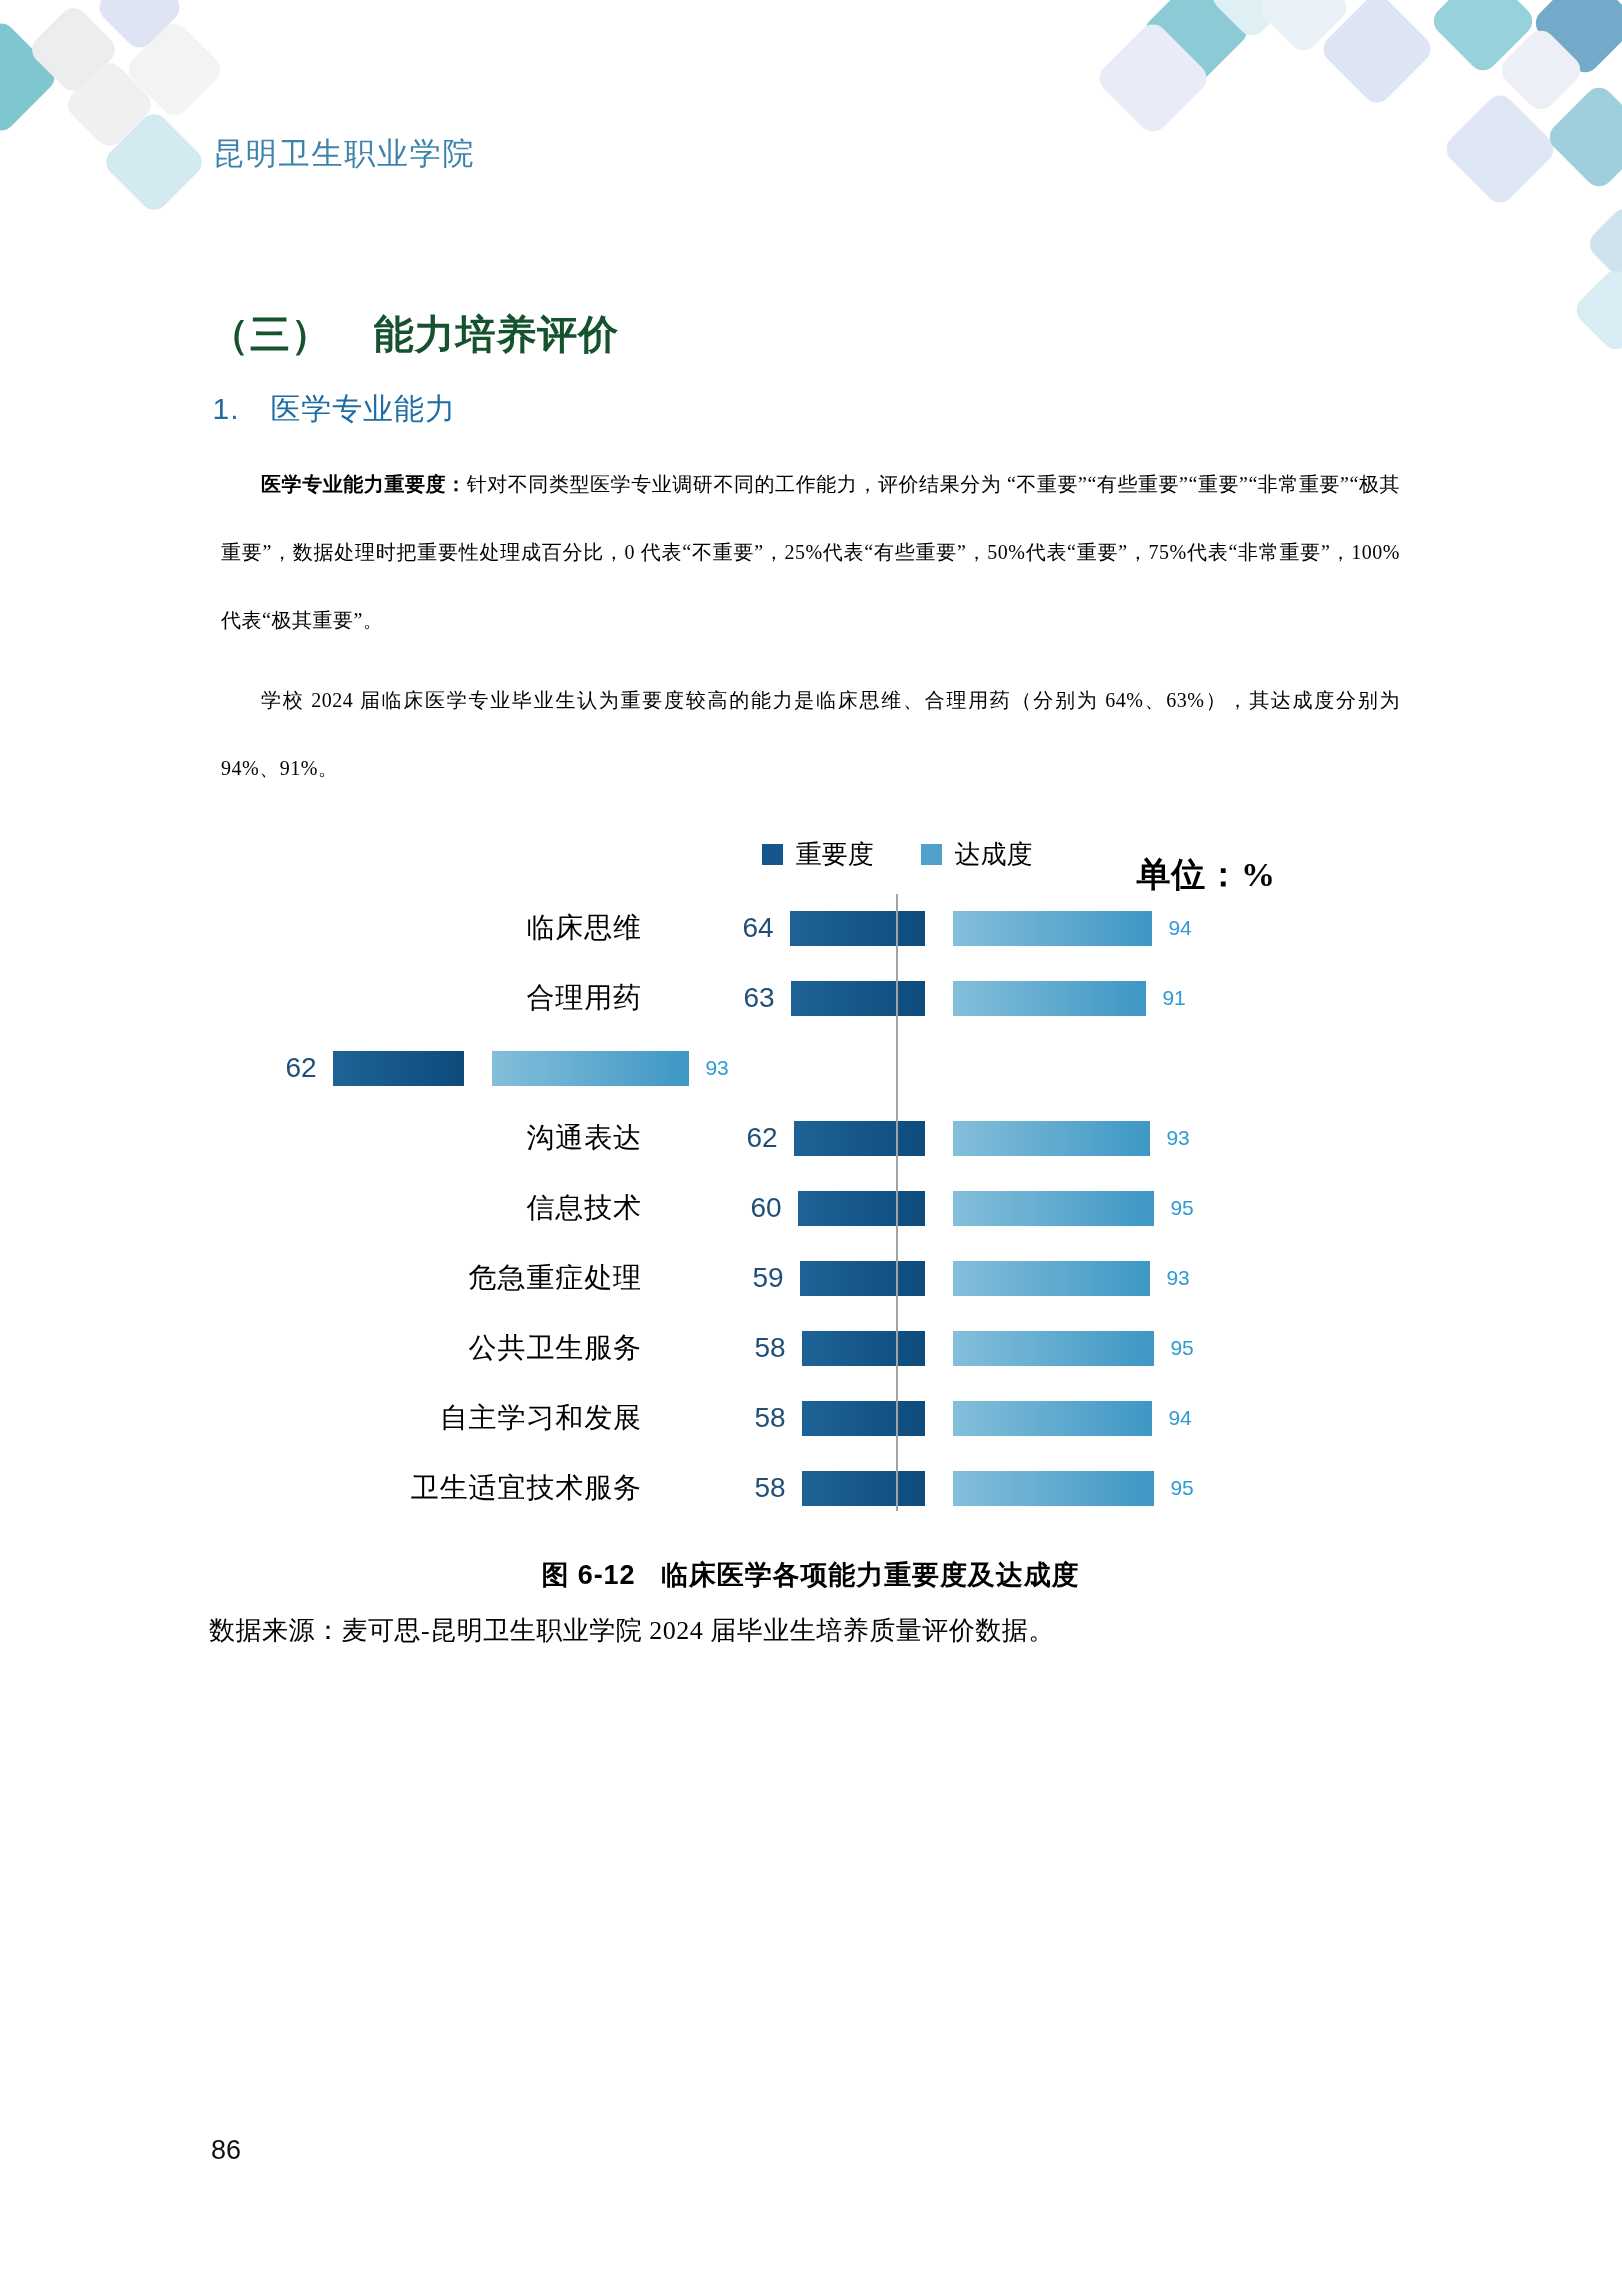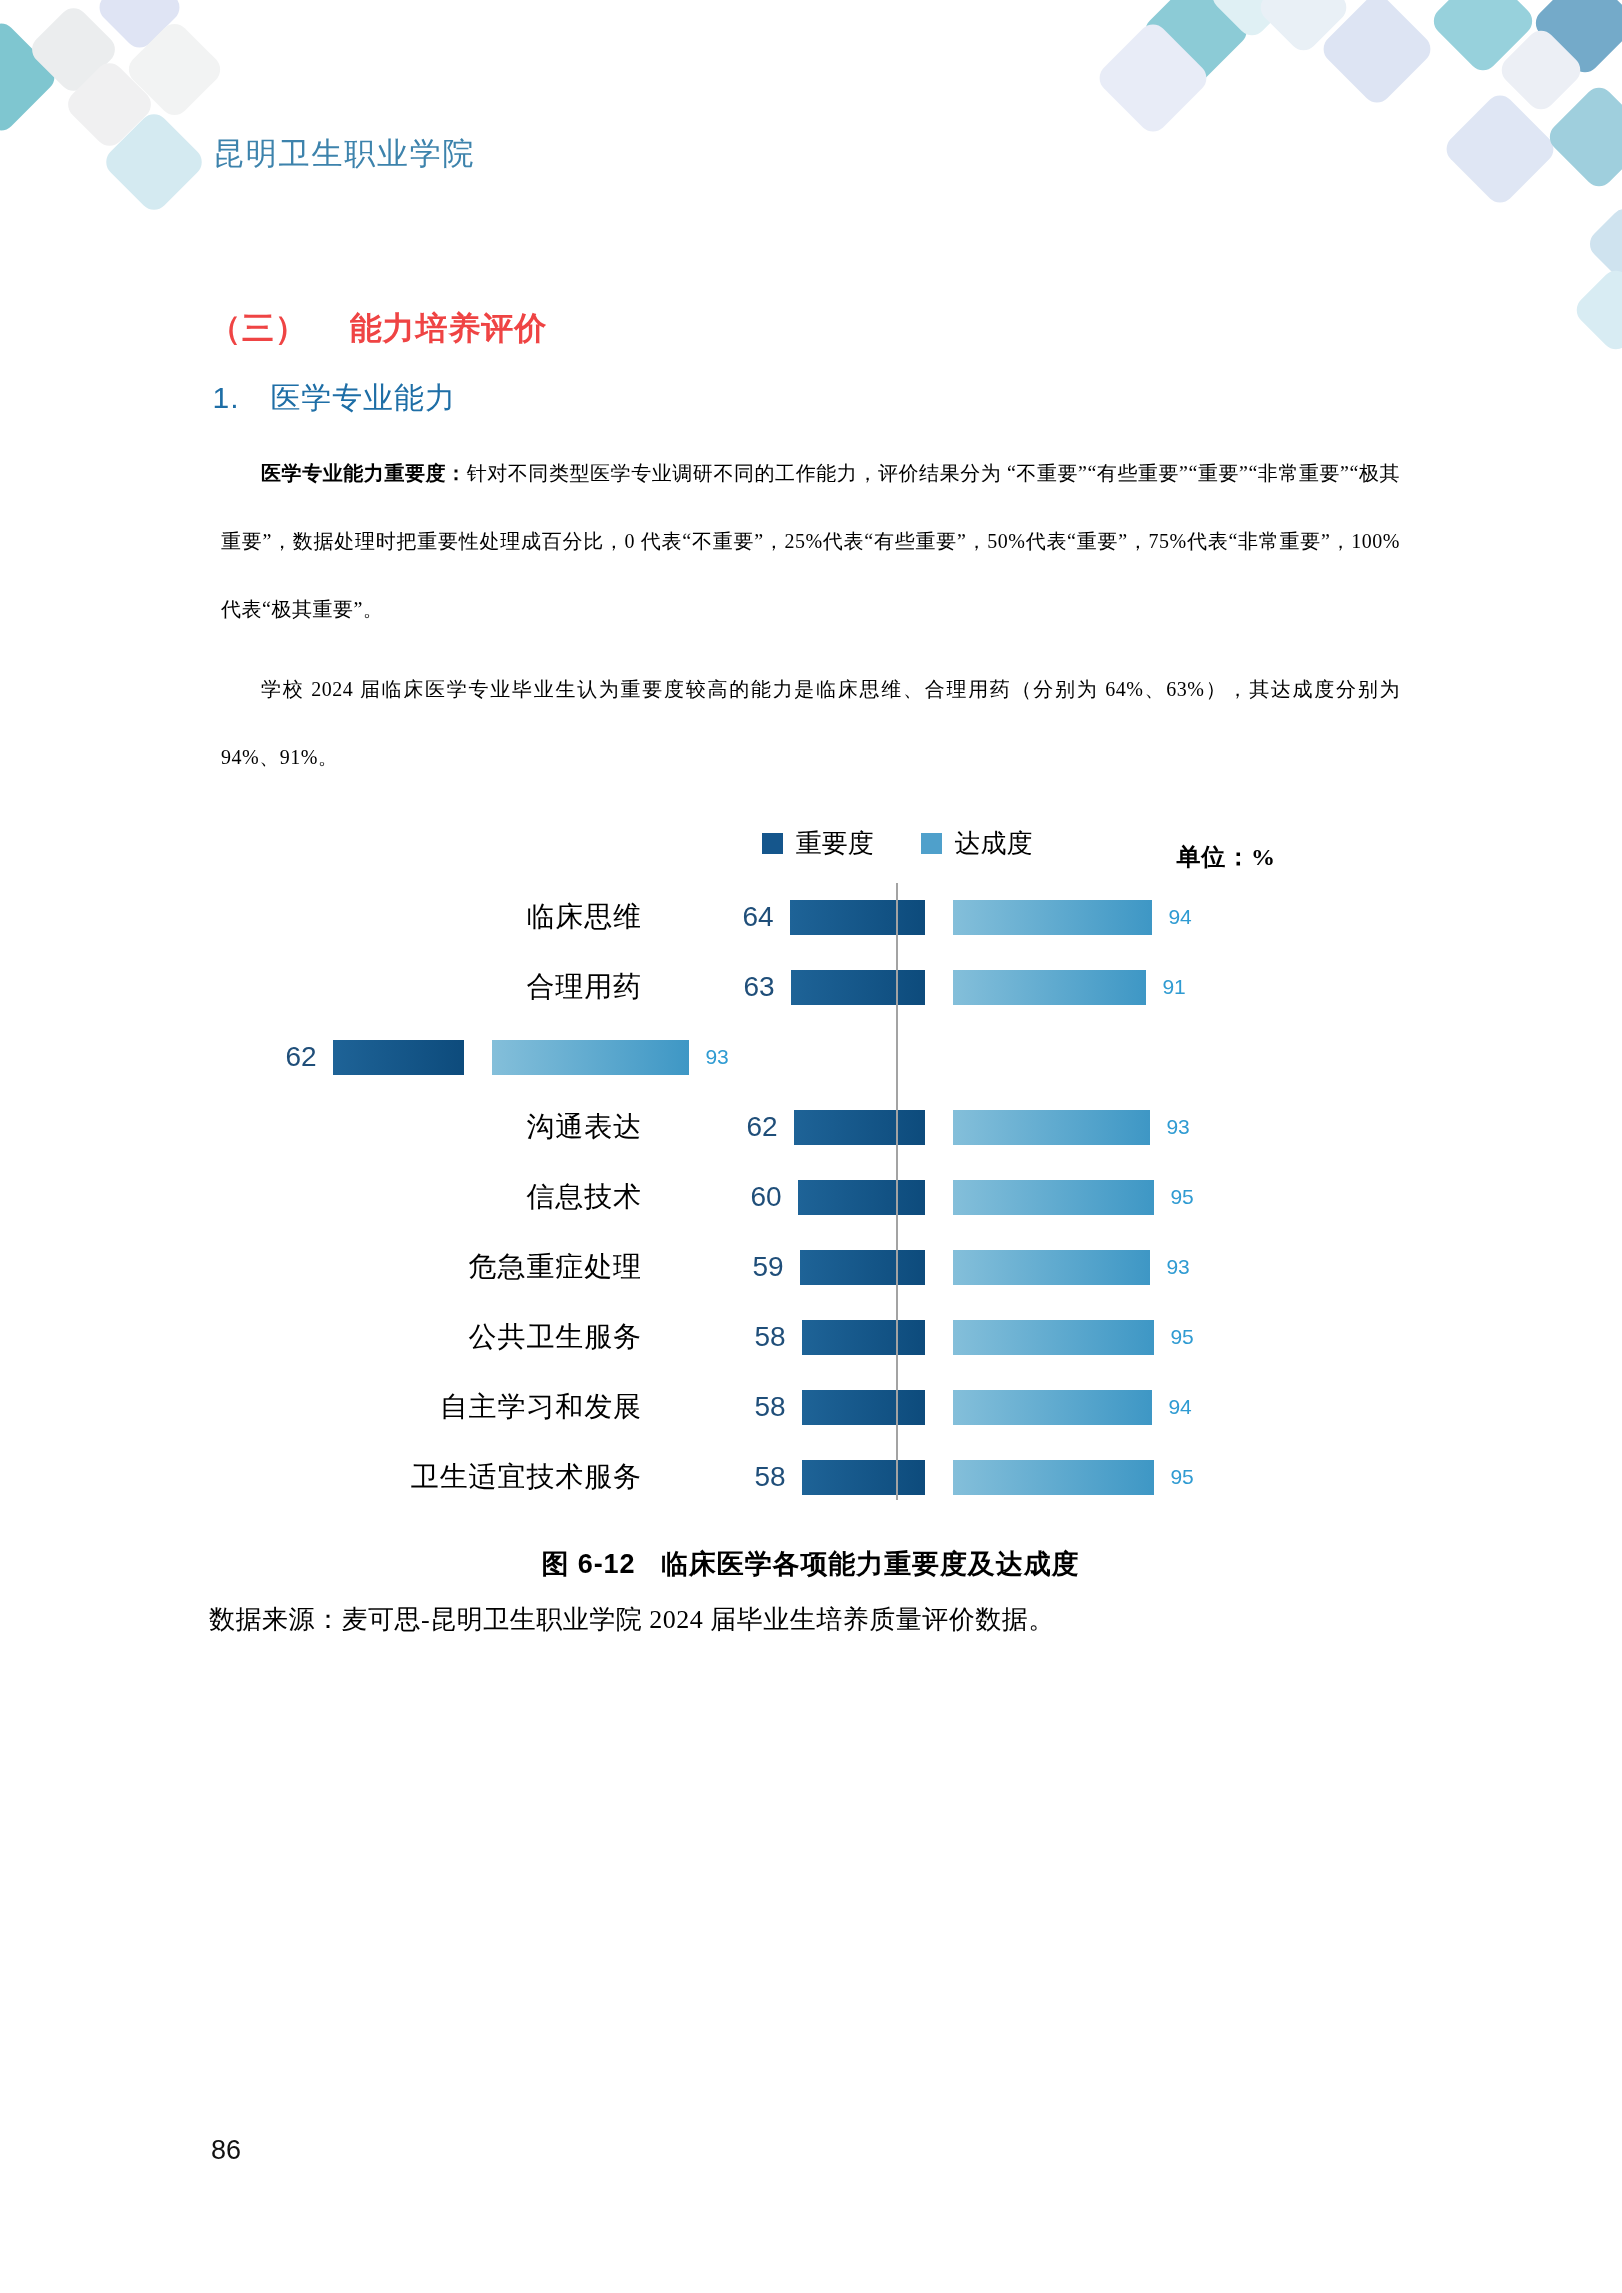--- a/index.html
+++ b/index.html
@@ -11,21 +11,21 @@
   .tile{position:absolute;transform:rotate(45deg);border-radius:14.5px;}
   
   .header-title{
     position:absolute;left:213px;top:133px;font-size:31px;color:#3d83ac;
     letter-spacing:1.8px;font-family:"Liberation Serif","DejaVu Serif",serif;
   }
   
   .content{position:absolute;left:209px;top:307px;width:1203px;}
   .h-section{
     font-family:"Liberation Sans","DejaVu Sans",sans-serif;font-weight:bold;
-    font-size:32px;color:#ef4444;margin:0 0 0 0;letter-spacing:0.9px;
+    font-size:40px;color:#14532d;margin:0 0 0 0;letter-spacing:0.9px;
   }
   .h-section .sp{display:inline-block;width:42px;}
   .h-sub{
     font-family:"Liberation Sans","DejaVu Sans",sans-serif;font-weight:normal;
     font-size:30px;color:#1e6ea6;margin:27px 0 0 3.6px;letter-spacing:0.9px;
   }
   .h-sub .sp{display:inline-block;width:31px;}
   .body-text{margin:20px 0 0 0;}
   .body-text p{
     margin:12px;font-size:20px;line-height:68px;text-align:justify;
@@ -35,21 +35,21 @@
   
   .chart{position:relative;margin-top:31px;width:1203px;}
   .chart-head{position:relative;height:65px;}
   .legend{
     position:absolute;left:553px;top:3.6px;display:flex;align-items:center;gap:47px;
     font-size:26px;font-family:"Liberation Serif","DejaVu Serif",serif;
   }
   .legend .item{display:flex;align-items:center;gap:12.7px;}
   .legend .sw{width:21px;height:21px;display:inline-block;}
   .unit{
-    position:absolute;right:136px;bottom:14px;font-size:24px;font-weight:bold;
+    position:absolute;right:136px;bottom:0px;font-size:34px;font-weight:bold;
     letter-spacing:0.9px;
   }
   .chart-rows{position:relative;margin-top:12.7px;}
   .chart-rows::before{
     content:"";position:absolute;left:687px;top:-16.4px;bottom:-5.5px;width:1.8px;
     background:#a3a3a3;
   }
   .crow{display:flex;align-items:center;height:35px;margin-bottom:35px;gap:28px;}
   .crow:last-child{margin-bottom:0;}
   .cat{

